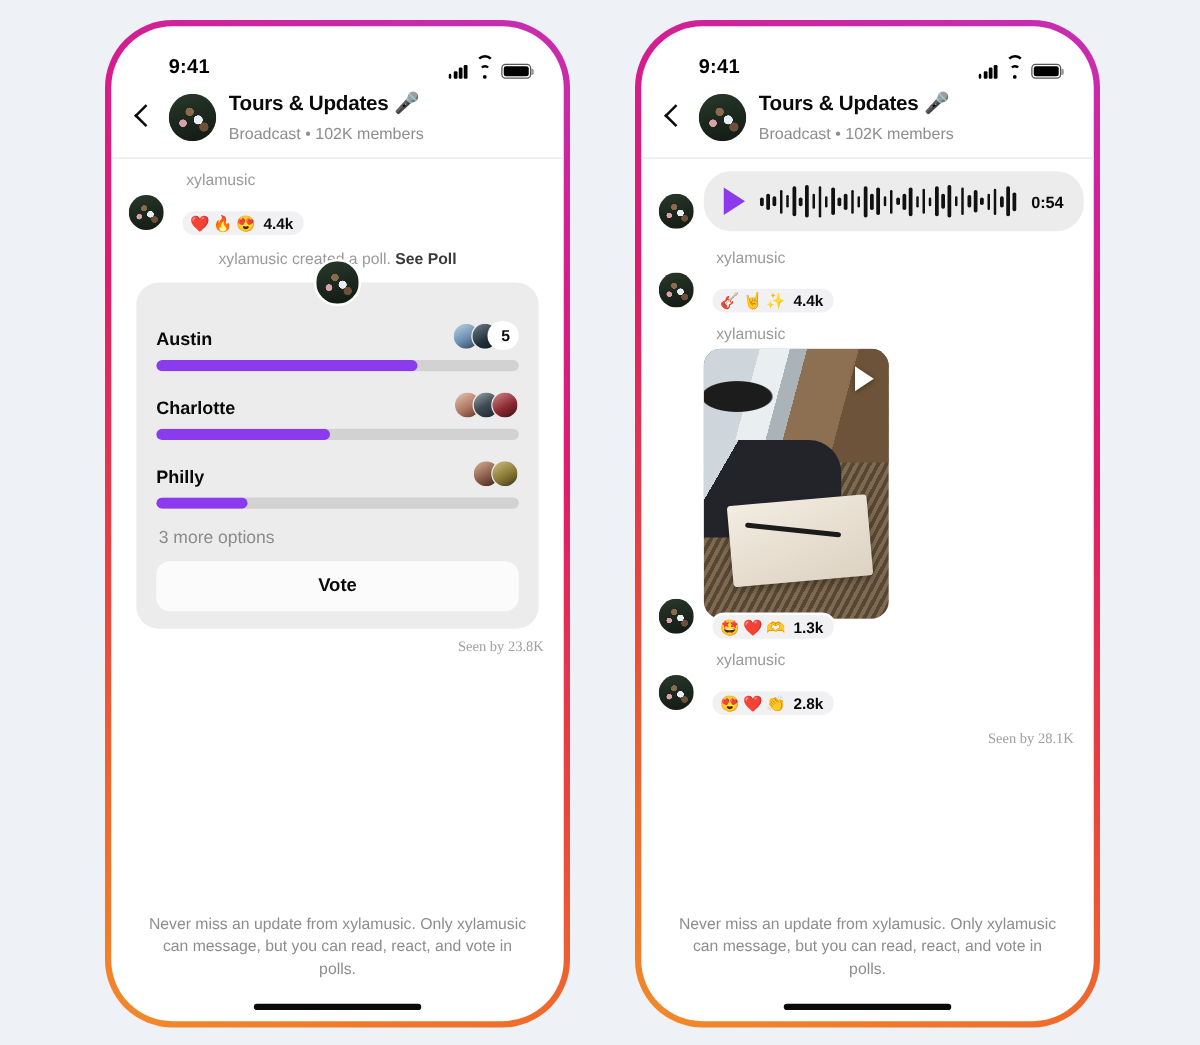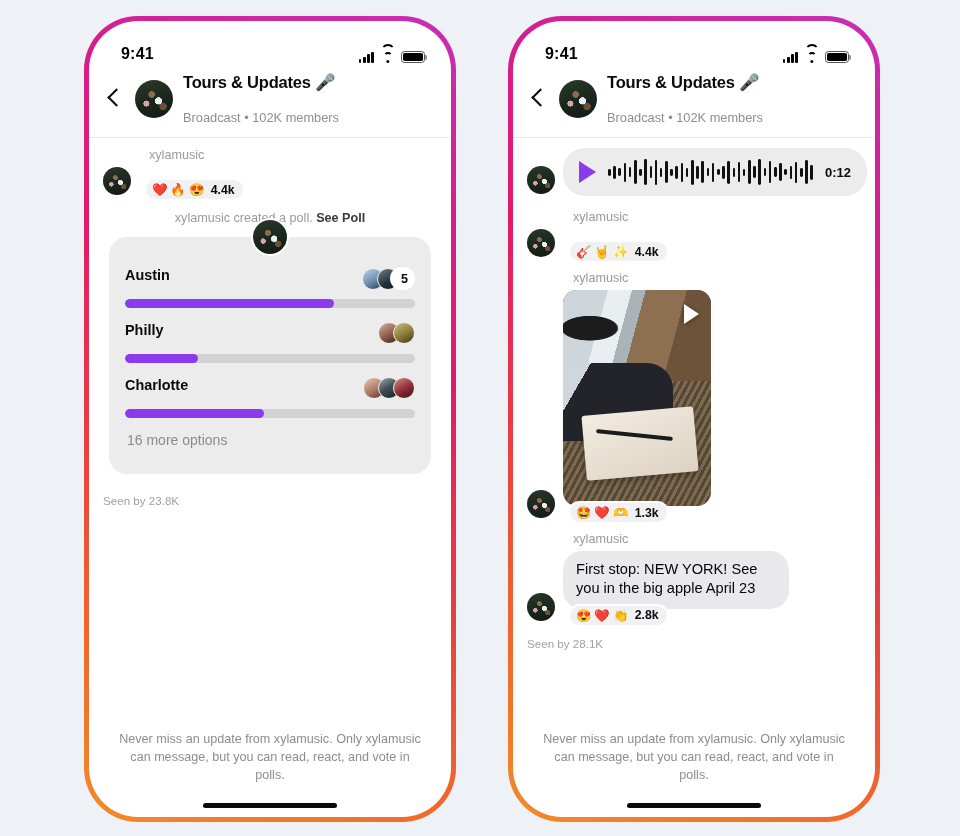--- a/index.html
+++ b/index.html
@@ -41,20 +41,21 @@
     height: 46px;
     display: flex;
     align-items: flex-end;
     justify-content: space-between;
     padding: 0 26px 4px 32px;
     flex: 0 0 auto;
   }
   .status-time {
     font-size: 16px; font-weight: bold; color: #000;
     letter-spacing: 0.2px;
+    margin-left: 14px;
   }
   .status-icons { display: flex; align-items: flex-end; gap: 6px; }
   .bars { display: flex; align-items: flex-end; gap: 1.6px; height: 11px; }
   .bars i { display: block; width: 2.6px; background: #000; border-radius: 1px; }
   .bars i:nth-child(1) { height: 4px; }
   .bars i:nth-child(2) { height: 6.5px; }
   .bars i:nth-child(3) { height: 9px; }
   .bars i:nth-child(4) { height: 11px; }
   .wifi { width: 15px; height: 11px; position: relative; }
   .wifi span {
@@ -98,21 +99,21 @@
     border-radius: 50%;
     flex: 0 0 auto;
     background:
       radial-gradient(circle at 30% 62%, #d9a0b0 0 8%, transparent 9%),
       radial-gradient(circle at 62% 55%, #e9eef2 0 11%, transparent 12%),
       radial-gradient(circle at 44% 38%, #8c6a4e 0 10%, transparent 11%),
       radial-gradient(circle at 74% 70%, #6e4f3a 0 9%, transparent 10%),
       linear-gradient(165deg, #2a3a2c 0%, #1d2a1f 45%, #121a13 100%);
   }
   .hdr-avatar { width: 38px; height: 38px; }
-  .hdr-texts { display: flex; flex-direction: column; gap: 18px; min-width: 0; }
+  .hdr-texts { display: flex; flex-direction: column; gap: 6px; min-width: 0; }
   .hdr-title {
     font-size: 16.5px; font-weight: bold; color: #0a0a0a;
     letter-spacing: -0.2px; white-space: nowrap;
   }
   .hdr-sub { font-size: 12.8px; color: #8e8e8e; white-space: nowrap; }
 
   
   .chat-body {
     flex: 1 1 auto;
     position: relative;
@@ -177,21 +178,21 @@
   .poll-question {
     text-align: center;
     font-size: 16.6px; font-weight: bold; color: #0a0a0a;
     line-height: 1.21;
     letter-spacing: -0.25px;
     margin-bottom: 16px;
     padding: 0 4px;
   }
   .poll-option { margin-bottom: 14px; }
   .poll-opt-head {
-    display: flex; align-items: flex-start; justify-content: space-between;
+    display: flex; align-items: flex-end; justify-content: space-between;
     margin-bottom: 8px; height: 24px;
   }
   .poll-opt-label { font-size: 14.4px; font-weight: bold; color: #0a0a0a; }
   .voters { display: flex; align-items: center; }
   .voter {
     width: 22px; height: 22px; border-radius: 50%;
     border: 1.6px solid #ececec;
     margin-left: -7px;
   }
   .voter:first-child { margin-left: 0; }
@@ -224,23 +225,25 @@
     width: 100%;
     background: #fbfbfb;
     border: none;
     border-radius: 11px;
     padding: 12px 0;
     font-size: 14.8px; font-weight: bold; color: #0a0a0a;
     font-family: "Liberation Sans", sans-serif;
     cursor: pointer;
   }
   .seen-by {
+    text-align: right;
     font-size: 11.6px;
     color: #a0a0a0;
-    margin: 20px 2px 0 0;
+    margin: 8px 2px 0 0;
+    font-family: Liberation Serif, serif;
   }
 
   
   .voice-bubble {
     background: #ececec;
     border-radius: 22px;
     padding: 10px 16px;
     display: flex; align-items: center; gap: 12px;
   }
   .play-tri {
@@ -384,46 +387,47 @@
                   <div class="count-chip">5</div>
                 </div>
               </div>
               <div class="bar-track">
                 <div class="bar-fill" style="width: 72%;"></div>
               </div>
             </div>
 
             <div class="poll-option">
               <div class="poll-opt-head">
-                <div class="poll-opt-label">Philly</div>
-                <div class="voters">
-                  <div class="voter v6"></div>
-                  <div class="voter v7"></div>
-                </div>
-              </div>
-              <div class="bar-track">
-                <div class="bar-fill" style="width: 25%;"></div>
-              </div>
-            </div>
-
-            <div class="poll-option">
-              <div class="poll-opt-head">
                 <div class="poll-opt-label">Charlotte</div>
                 <div class="voters">
                   <div class="voter v3"></div>
                   <div class="voter v4"></div>
                   <div class="voter v5"></div>
                 </div>
               </div>
               <div class="bar-track">
                 <div class="bar-fill" style="width: 48%;"></div>
               </div>
             </div>
 
-            <div class="more-options">16 more options</div>
+            <div class="poll-option">
+              <div class="poll-opt-head">
+                <div class="poll-opt-label">Philly</div>
+                <div class="voters">
+                  <div class="voter v6"></div>
+                  <div class="voter v7"></div>
+                </div>
+              </div>
+              <div class="bar-track">
+                <div class="bar-fill" style="width: 25%;"></div>
+              </div>
+            </div>
+
+            <div class="more-options">3 more options</div>
+            <button class="vote-btn">Vote</button>
           </div>
         </div>
 
         <div class="seen-by">Seen by 23.8K</div>
       </div>
 
       <div class="chat-footer">Never miss an update from xylamusic. Only xylamusic can message, but you can read, react, and vote in polls.</div>
       <div class="home-indicator"></div>
     </div>
   </div>
@@ -502,21 +506,21 @@
                   <i style="height: 22px;"></i>
                   <i style="height: 10px;"></i>
                   <i style="height: 18px;"></i>
                   <i style="height: 6px;"></i>
                   <i style="height: 13px;"></i>
                   <i style="height: 21px;"></i>
                   <i style="height: 9px;"></i>
                   <i style="height: 24px;"></i>
                   <i style="height: 15px;"></i>
                 </div>
-              <div class="voice-time">0:12</div>
+              <div class="voice-time">0:54</div>
             </div>
           </div>
         </div>
 
         <div class="msg-group" style="margin-top:14px;">
           <div class="sender-name">xylamusic</div>
           <div class="row">
             <div class="avatar row-avatar"></div>
             <div class="bubble-wrap">
               <div class="reaction-pill">
@@ -549,21 +553,20 @@
               </div>
             </div>
           </div>
         </div>
 
         <div class="msg-group" style="margin-top:12px;">
           <div class="sender-name">xylamusic</div>
           <div class="row">
             <div class="avatar row-avatar"></div>
             <div class="bubble-wrap">
-              <div class="bubble" style="max-width:226px;">First stop: NEW YORK! See you in the big apple April 23</div>
               <div class="reaction-pill">
                 <span class="emo">😍</span>
                 <span class="emo">❤️</span>
                 <span class="emo">👏</span>
                 <span class="cnt">2.8k</span>
               </div>
             </div>
           </div>
         </div>
 

